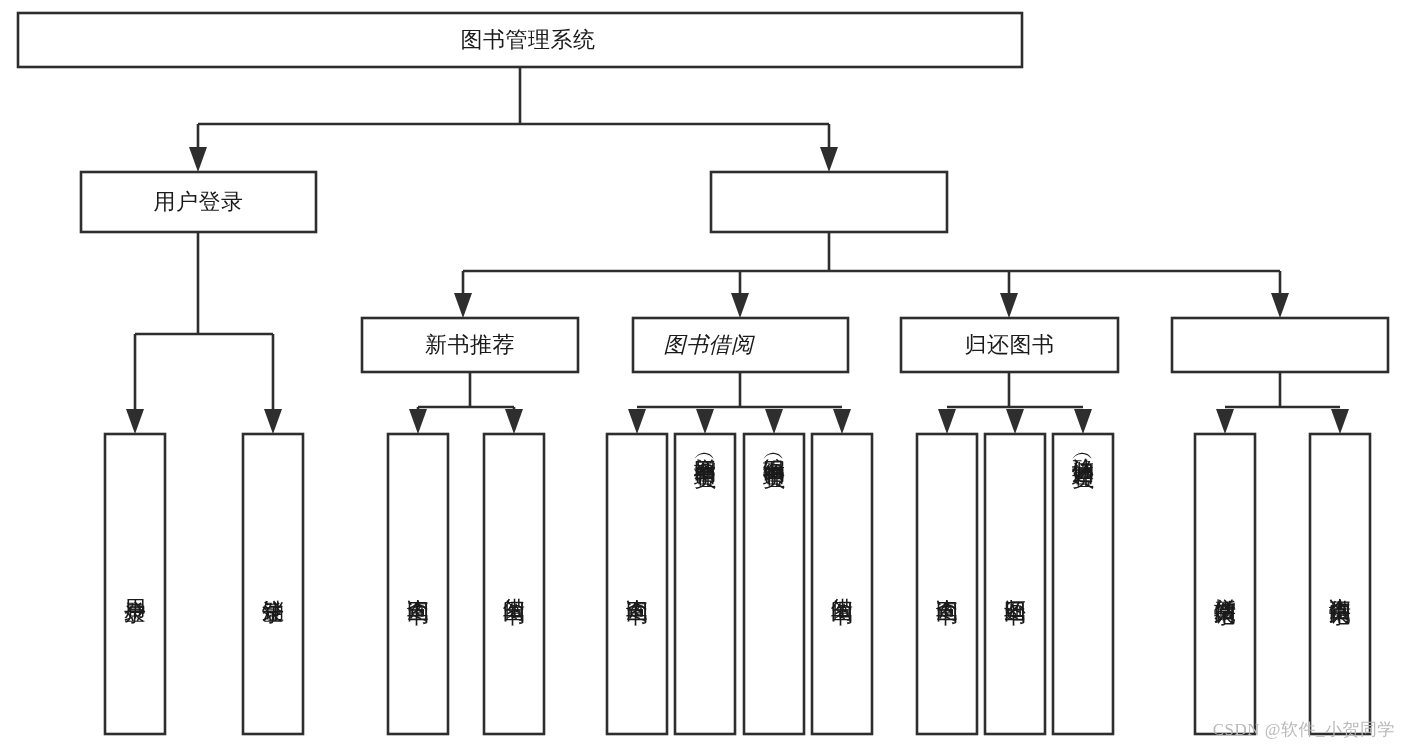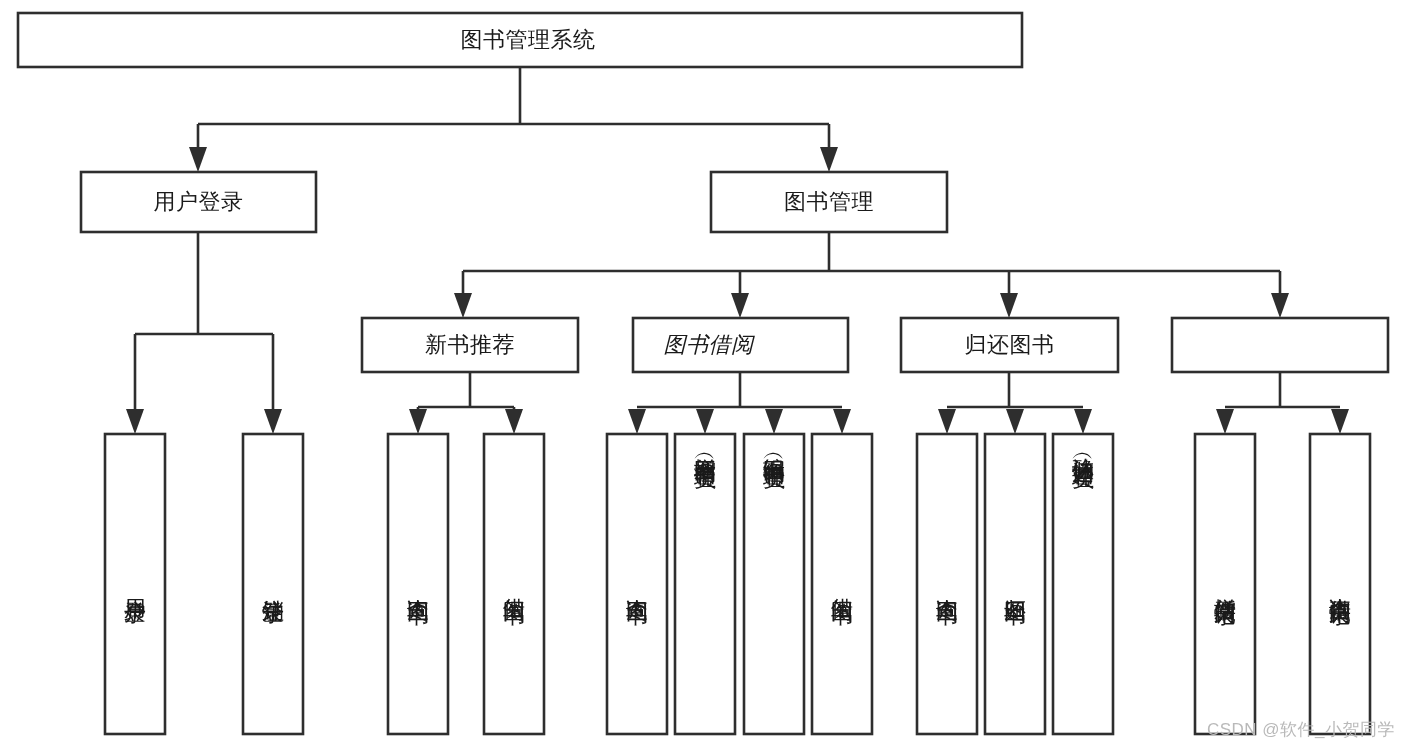--- a/index.html
+++ b/index.html
@@ -69,21 +69,21 @@
     font-family: "Liberation Sans", "DejaVu Sans", sans-serif;
     font-size: 22px;
     color: #1a1a1a;
     white-space: nowrap;
     letter-spacing: 0.5px;
   }
   #watermark {
     position: absolute;
     right: 10px;
     bottom: 6px;
-    font-family: Liberation Sans, sans-serif;
+    font-family: Liberation Serif, serif;
     font-size: 17px;
     color: #b9b9b9;
     letter-spacing: 0.5px;
     user-select: none;
   }
 </style>
 </head>
 <body>
 
 <div id="diagram-root">
@@ -174,23 +174,20 @@
     </g>
   </svg>
 
   <div class="hlabel-wrap" style="left:26px; top:13px; width:1004px; height:54px;">
     <span class="hlabel-text">图书管理系统</span>
   </div>
 
   <div class="hlabel-wrap" style="left:81px; top:172px; width:235px; height:60px;">
     <span class="hlabel-text">用户登录</span>
   </div>
-  <div class="hlabel-wrap" style="left:711px; top:172px; width:236px; height:60px;">
-    <span class="hlabel-text">图书管理</span>
-  </div>
 
   <div class="hlabel-wrap" style="left:362px; top:318px; width:216px; height:54px;border-radius:15px;">
     <span class="hlabel-text">新书推荐</span>
   </div>
   <div class="hlabel-wrap" style="left:601px; top:318px; width:215px; height:54px;font-style:italic;">
     <span class="hlabel-text">图书借阅</span>
   </div>
   <div class="hlabel-wrap" style="left:901px; top:318px; width:217px; height:54px;">
     <span class="hlabel-text">归还图书</span>
   </div>

